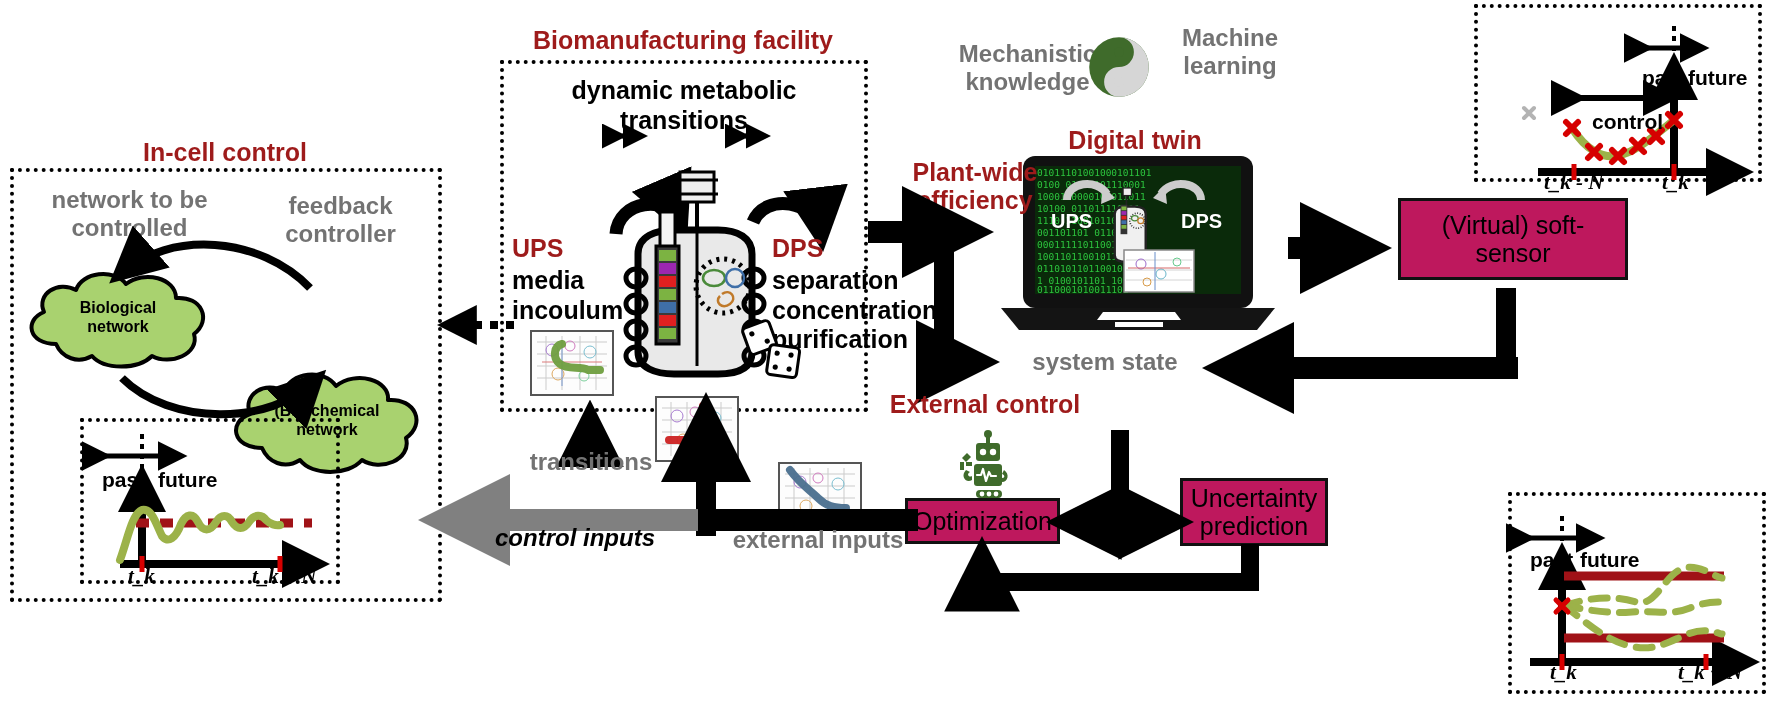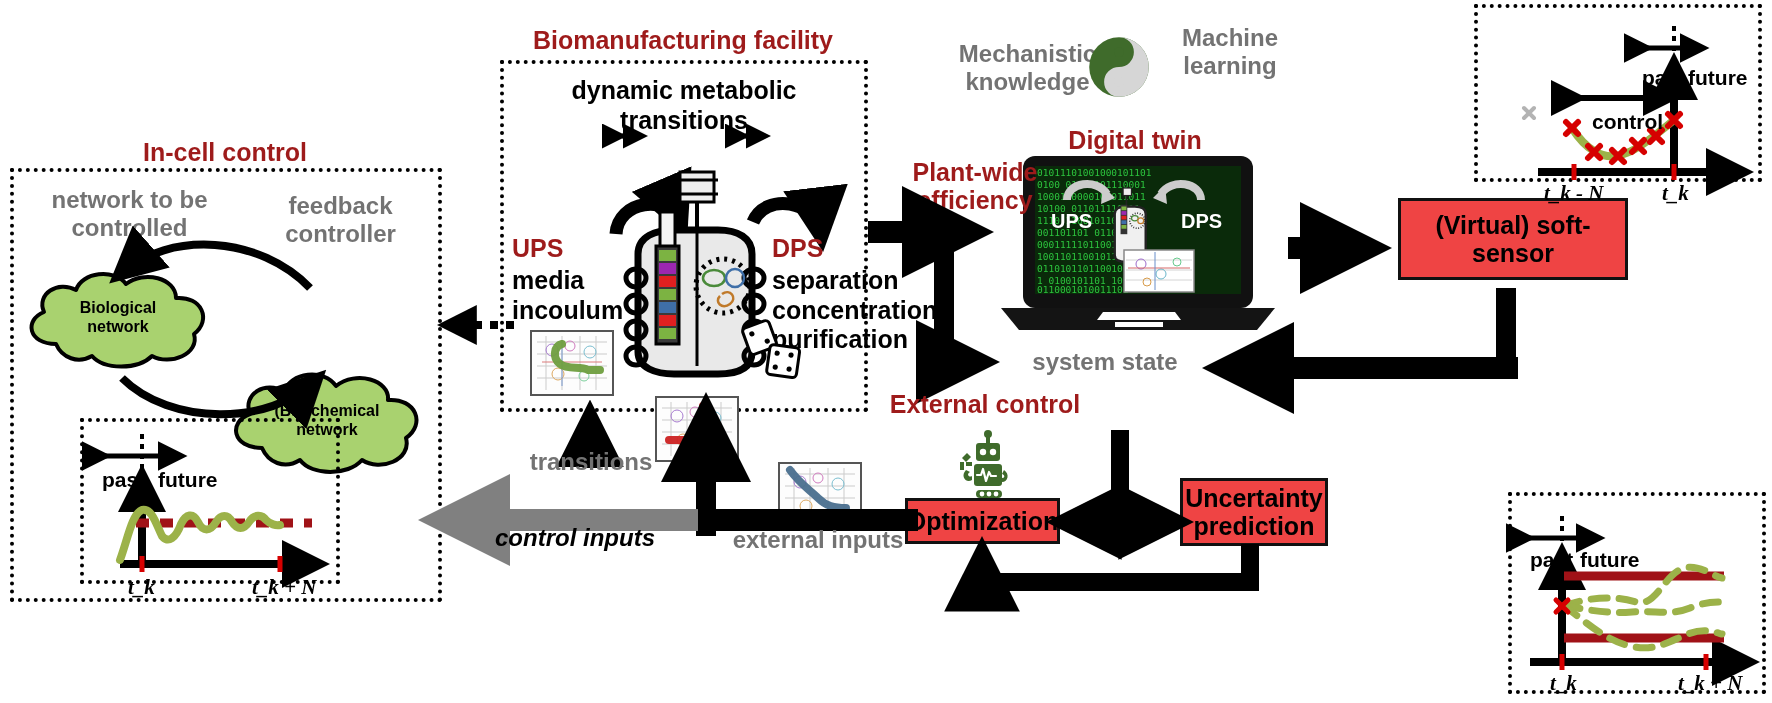--- a/index.html
+++ b/index.html
@@ -3,28 +3,28 @@
 <meta charset="utf-8">
 <style>
   html,body{margin:0;padding:0;background:#fff;}
   body{width:1772px;height:703px;position:relative;overflow:hidden;
        font-family:"Liberation Sans", sans-serif;color:#000;}
   .abs{position:absolute;}
   .ttl{color:#9e1b1b;font-weight:bold;font-size:25px;line-height:1.12;text-align:center;}
   .lbl{font-weight:bold;font-size:24px;line-height:1.15;text-align:center;color:#737373;}
   .lbl-sm{font-weight:bold;font-size:25px;line-height:1.18;text-align:center;color:#000;}
   .dotbox{border:4px dotted #000;box-sizing:border-box;}
-  .greenbox{background:#ef4444;border:3px solid #111;box-sizing:border-box;
+  .greenbox{background:#be185d;border:3px solid #111;box-sizing:border-box;
             display:flex;align-items:center;justify-content:center;
-            font-weight:bold;font-size:25px;line-height:1.12;text-align:center;color:#000;}
+            font-weight:normal;font-size:25px;line-height:1.12;text-align:center;color:#000;}
   .cloud-wrap{position:relative;}
   .cloud-txt{position:absolute;left:0;right:0;top:50%;transform:translateY(-50%);
              text-align:center;font-weight:bold;font-size:16px;line-height:1.2;color:#000;
              z-index:3;pointer-events:none;}
-  .axislbl{font-family:"Liberation Serif", serif;font-style:italic;font-weight:bold;font-size:21px;margin-top:11px;}
+  .axislbl{font-family:"Liberation Serif", serif;font-style:italic;font-weight:bold;font-size:21px;}
   .pastfut{font-weight:bold;font-size:21px;margin-top:44px;}
   svg{display:block;overflow:visible;}
   .netimg{background:#fdfdfd;border:2px solid #555;position:relative;overflow:hidden;}
 </style>
 </head>
 <body>
 
 <div class="abs ttl" style="left:10px;top:138px;width:430px;">In-cell control</div>
 
 <div class="abs dotbox" style="left:10px;top:168px;width:432px;height:434px;"></div>

